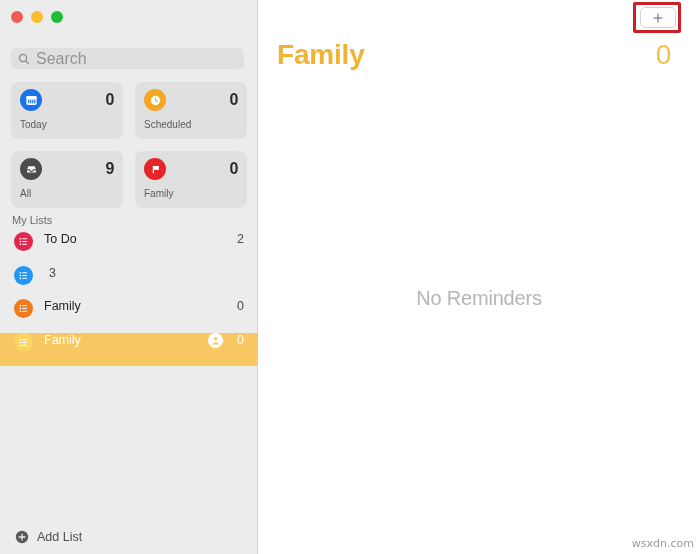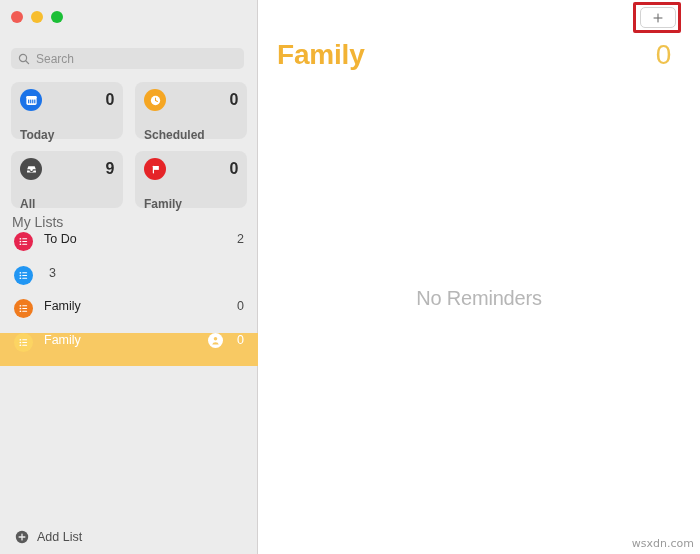--- a/index.html
+++ b/index.html
@@ -66,21 +66,21 @@
     flex: 0 0 auto;
     margin-right: 6px;
     display: block;
     line-height: 0;
   }
   .search-input {
     border: none;
     outline: none;
     background: transparent;
     font-family: "Liberation Sans", sans-serif;
-    font-size: 12px;
+    font-size: 16px;
     color: #3a3a3a;
     width: 100%;
     padding: 0;
   }
   .search-input::placeholder { color: #939393; }
 
   
   .tiles {
     position: absolute;
     top: 82px;
@@ -112,32 +112,31 @@
     justify-content: center;
     flex: 0 0 22px;
   }
   .tile-count {
     font-size: 16px;
     font-weight: bold;
     color: #2b2b2b;
     letter-spacing: -0.3px;
   }
   .tile-label {
-    margin-top: 17px;
-    font-size: 12px;
+    margin-top: 8px;
+    font-size: 10px;
     color: #5c5c5c;
-    font-weight: bold;
   }
 
   
   .section-title {
     position: absolute;
     top: 214px;
     left: 12px;
-    font-size: 14px;
+    font-size: 11px;
     color: #6a6a6a;
   }
   .lists {
     position: absolute;
     top: 232px;
     left: 0;
     width: 258px;
   }
   .list-row {
     height: 33.5px;

